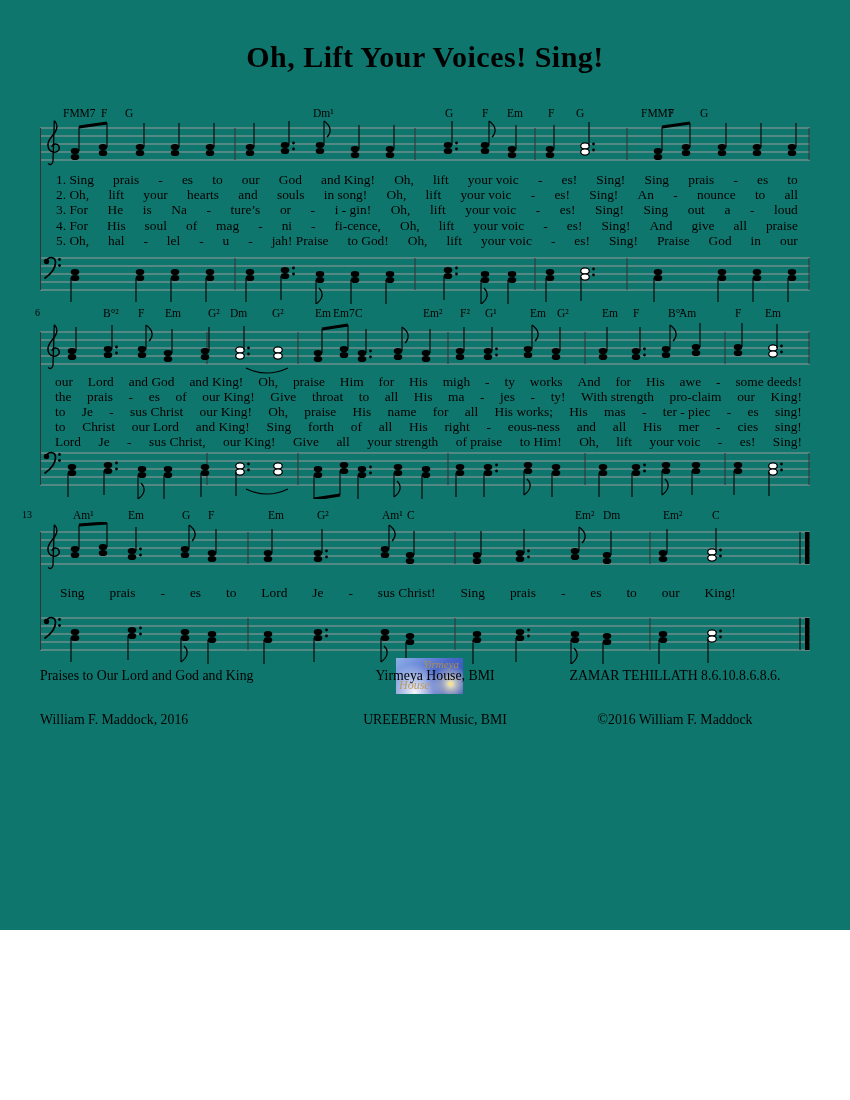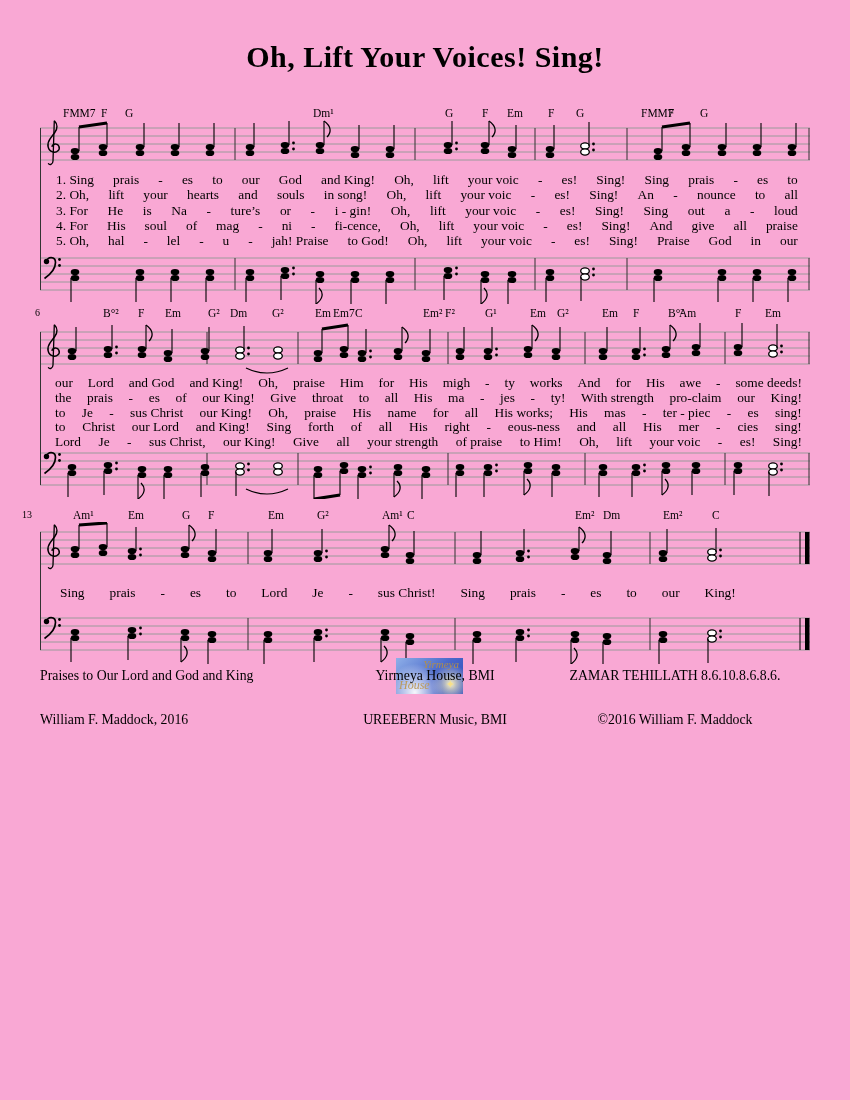--- a/index.html
+++ b/index.html
@@ -1,29 +1,29 @@
 <!DOCTYPE html>
 <html><head>
 <meta charset="utf-8">
 <style>
   html,body{margin:0;padding:0;background:#fff;}
-  .page{position:relative;width:850px;height:1100px;background:#f9a8d4;overflow:hidden;
+  .page{position:relative;width:850px;height:930px;background:#0f766e;overflow:hidden;
         font-family:"Liberation Serif",serif;color:#000;}
   .title{position:absolute;top:40px;left:0;width:100%;text-align:center;
          font-size:30px;font-weight:bold;letter-spacing:.5px;}
   .subtitle{position:absolute;top:76px;left:0;width:100%;text-align:center;font-size:17.5px;}
   .subtitle .quote{font-style:italic;}
   .subtitle .ref{font-style:normal;margin-left:10px;}
   .chords{position:absolute;left:0;width:850px;height:14px;}
   .chord{position:absolute;font-size:11.5px;white-space:nowrap;}
   .mnum{position:absolute;font-size:10px;}
   .staff{position:absolute;left:40px;width:770px;height:56px;}
   .connector{position:absolute;left:40px;width:1px;background:#333;}
   .lyrics{position:absolute;}
-  .lyr-line{display:flex;justify-content:space-between;align-items:flex-start;
+  .lyr-line{display:flex;justify-content:space-between;align-items:center;
             font-size:13.4px;white-space:nowrap;}
   .syl{display:inline-block;}
   .logo{position:absolute;left:396px;top:658px;width:67px;height:36px;overflow:hidden;
         background:
           radial-gradient(circle at 28% 95%, rgba(255,255,255,.95), rgba(255,255,255,0) 48%),
           radial-gradient(circle at 82% 72%, rgba(255,244,200,.85), rgba(255,244,200,0) 32%),
           linear-gradient(135deg,#8fb0e8 0%,#4a67c9 55%,#2b49ba 100%);}
   .logo .l1{position:absolute;right:4px;top:0px;font-style:italic;font-size:11px;color:#b08e4e;}
   .logo .l2{position:absolute;left:3px;bottom:1px;font-style:italic;font-size:12px;color:#bb9a5d;}
   .logo .star{position:absolute;right:8px;bottom:3px;font-size:11px;color:#f7e08a;
@@ -334,21 +334,21 @@
         <span class="chord" style="left: 103px;">B°²</span>
         <span class="chord" style="left: 138px;">F</span>
         <span class="chord" style="left: 165px;">Em</span>
         <span class="chord" style="left: 208px;">G²</span>
         <span class="chord" style="left: 230px;">Dm</span>
         <span class="chord" style="left: 272px;">G²</span>
         <span class="chord" style="left: 315px;">Em</span>
         <span class="chord" style="left: 333px;">Em7</span>
         <span class="chord" style="left: 355px;">C</span>
         <span class="chord" style="left: 423px;">Em²</span>
-        <span class="chord" style="left: 445px;">F²</span>
+        <span class="chord" style="left: 460px;">F²</span>
         <span class="chord" style="left: 485px;">G¹</span>
         <span class="chord" style="left: 530px;">Em</span>
         <span class="chord" style="left: 557px;">G²</span>
         <span class="chord" style="left: 602px;">Em</span>
         <span class="chord" style="left: 633px;">F</span>
         <span class="chord" style="left: 668px;">B°²</span>
         <span class="chord" style="left: 679px;">Am</span>
         <span class="chord" style="left: 735px;">F</span>
         <span class="chord" style="left: 765px;">Em</span>
       </div>

